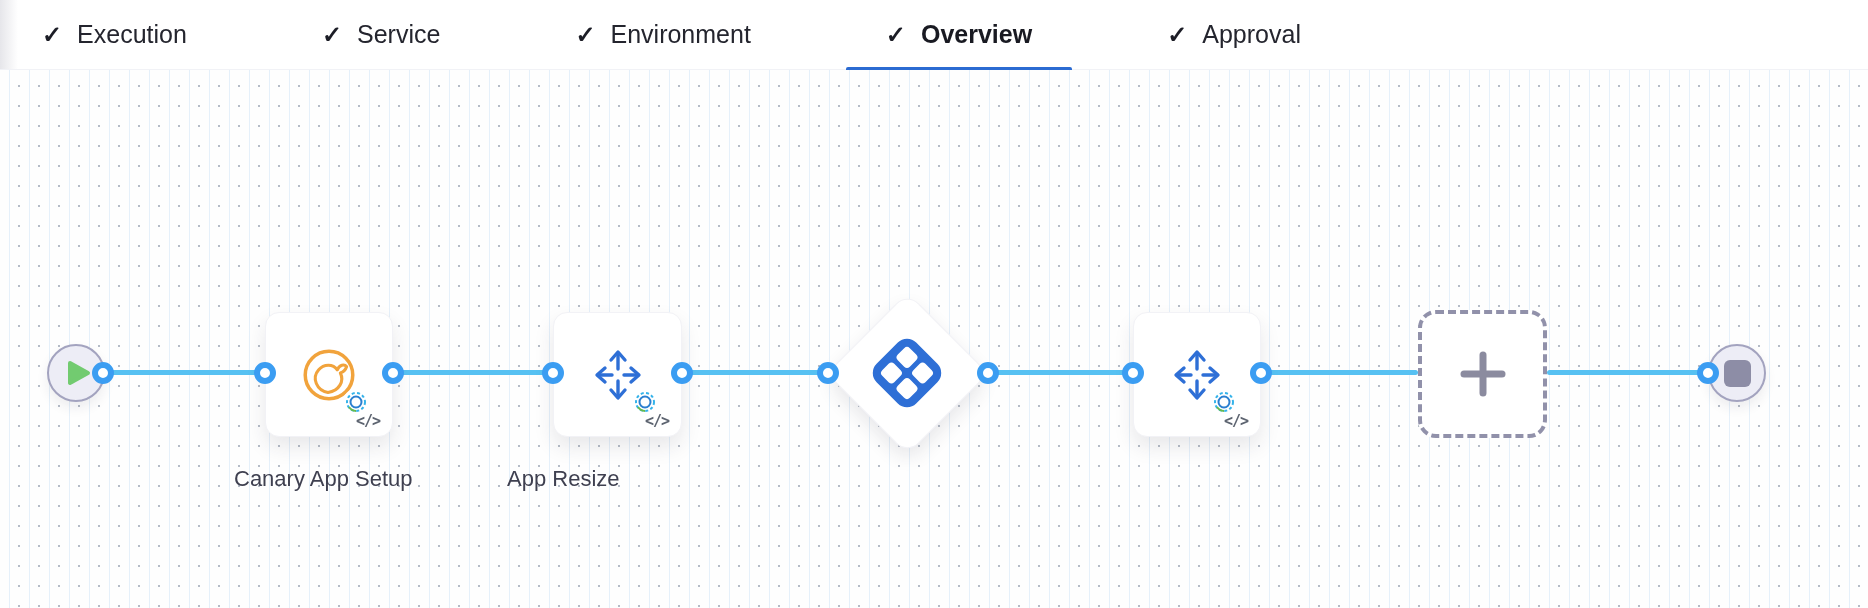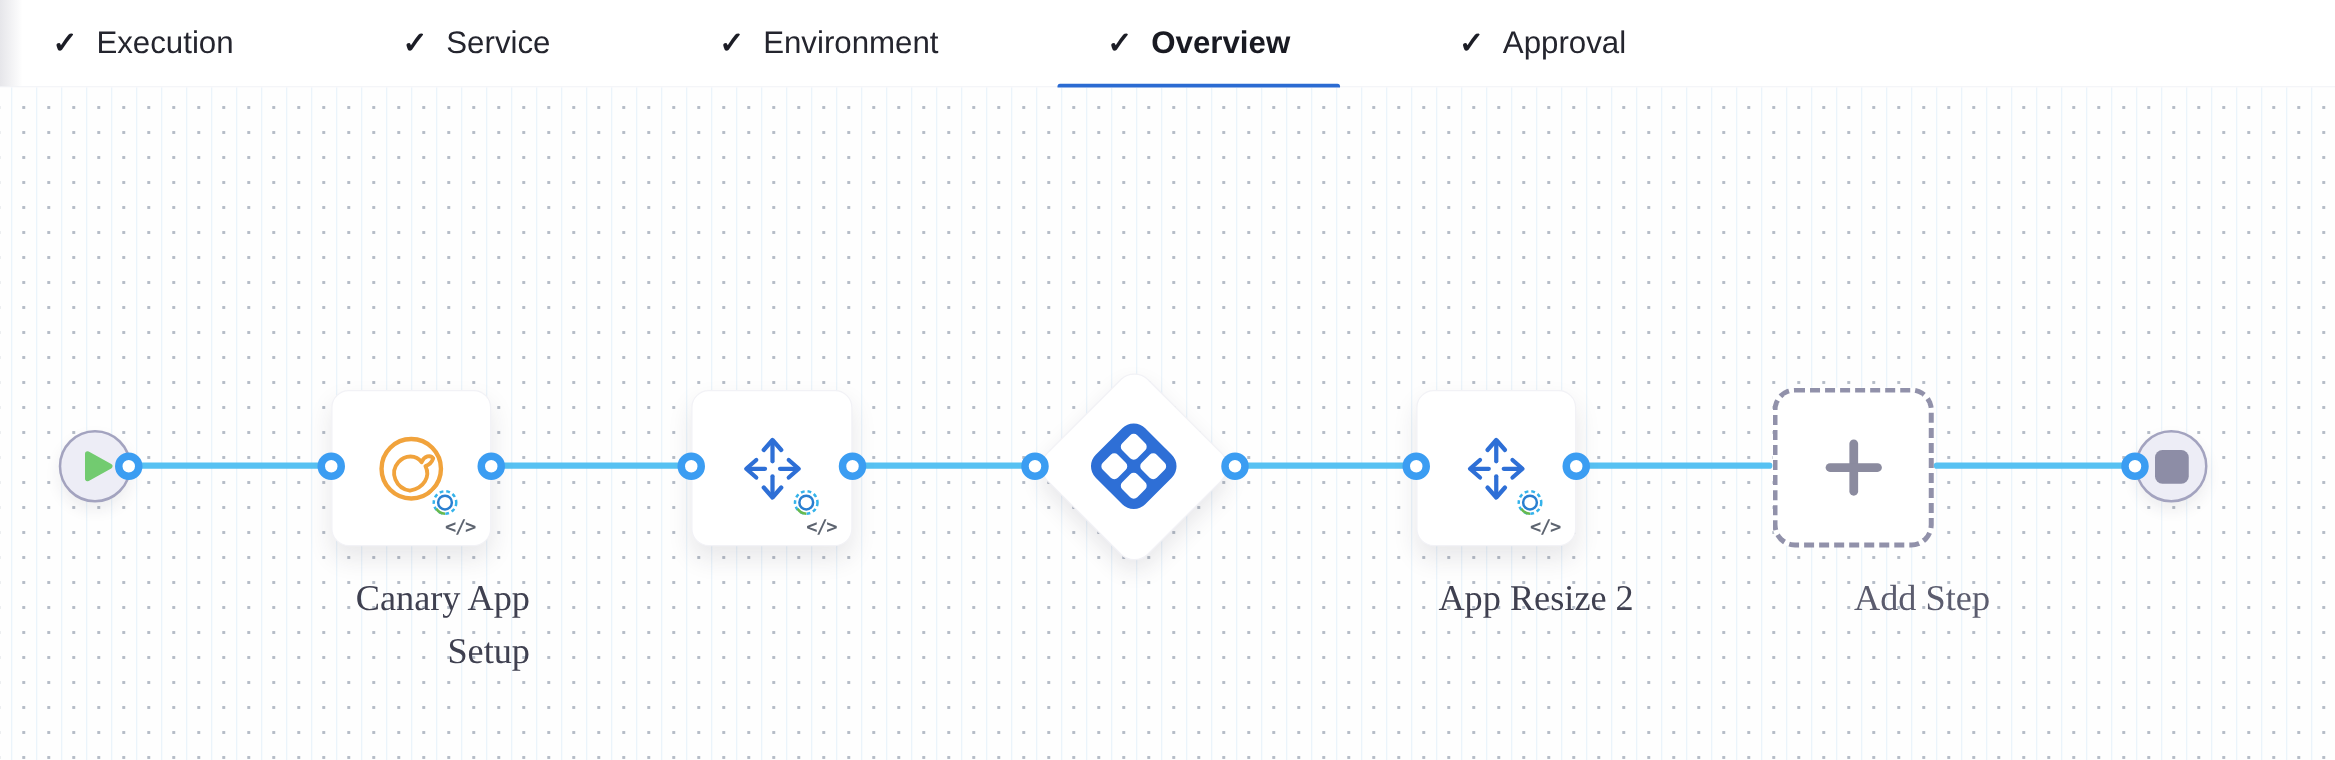--- a/index.html
+++ b/index.html
@@ -103,23 +103,22 @@
   .add-card {
     position:absolute; left:1418px; top:240px; width:129px; height:128px;
     background:#ffffff; border:4px dashed #9191aa; border-radius:18px;
     display:flex; align-items:center; justify-content:center;
     cursor:pointer;
   }
 
   
   .step-label {
     position:absolute; top:388px;
-    font-size:29px; line-height:42px; color:#3f4050;
-    text-align:right;
-    font-family:Liberation Serif, serif;
+    font-size:22px; line-height:42px; color:#3f4050;
+    text-align:left;
   }
   .step-label.light { color:#5b5c6e; }
 </style>
 </head>
 <body>
 
 <div class="tabbar">
   <div class="left-fade"></div>
 
   <div class="tab">
@@ -256,16 +255,15 @@
   <div class="ring" style="left:382px;"></div>
   <div class="ring" style="left:542px;"></div>
   <div class="ring" style="left:671px;"></div>
   <div class="ring" style="left:817px;"></div>
   <div class="ring" style="left:977px;"></div>
   <div class="ring" style="left:1122px;"></div>
   <div class="ring" style="left:1250px;"></div>
   <div class="ring" style="left:1697px;"></div>
 
   <div class="step-label" style="left:234px; width:190px;">Canary App Setup</div>
-  <div class="step-label" style="left:1087px; width:220px;">App Resize 2</div>
-  <div class="step-label light" style="left:1372px; width:220px;">Add Step</div>
+  <div class="step-label" style="left:507px; width:220px;">App Resize</div>
 
 </div>
 
 </body></html>

